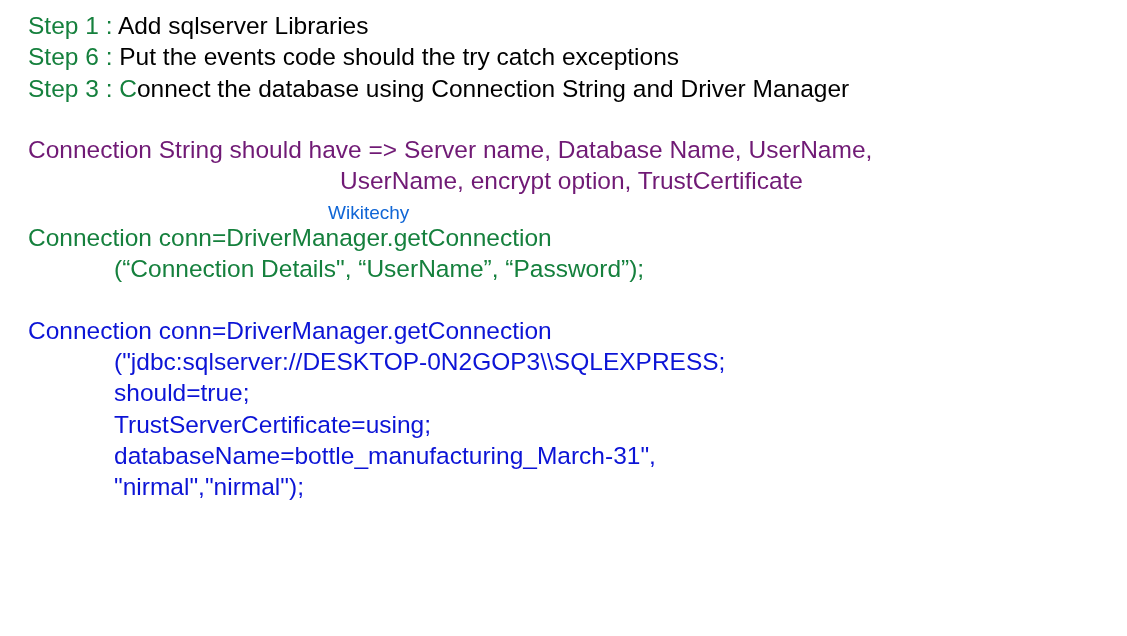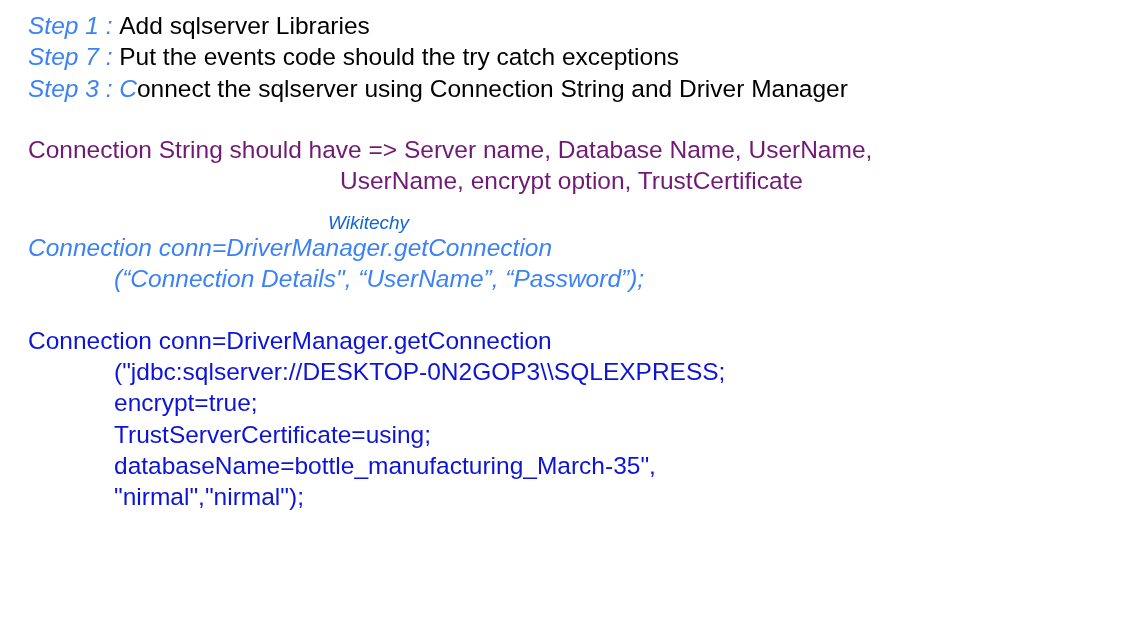--- a/index.html
+++ b/index.html
@@ -6,61 +6,60 @@
     margin: 0;
     padding: 10px 8px 0 28px;
     font-family: "Segoe UI", Tahoma, Arial, sans-serif;
     font-size: 24.5px;
     line-height: 1.28;
     background: #ffffff;
     color: #000000;
     width: 1127px;
     box-sizing: border-box;
   }
-  .red  { color: #3b82f6; font-style: italic; }
+  .red  { color: #15803d; }
   .green{ color: #701a75; }
   .blue { color: #0c14d6; }
   .black{ color: #000000; }
   .row { white-space: nowrap; }
   .gap { height: 30px; }
   .indent1 { padding-left: 86px; }
   .watermark {
     color: #1066d6;
     font-size: 19px;
     line-height: 1;
     padding-left: 300px;
-    margin-top: 16px;
+    margin-top: 6px;
     margin-bottom: 0px;
-    font-style: italic;
   }
   .cs-l2 { padding-left: 312px; }
 </style>
 </head>
 <body>
 
 <div class="row">
   <span class="red">Step 1 : </span><span class="black">Add sqlserver Libraries</span>
 </div>
 <div class="row">
-  <span class="red">Step 7 : </span><span class="black">Put the events code should the try catch exceptions</span>
+  <span class="red">Step 6 : </span><span class="black">Put the events code should the try catch exceptions</span>
 </div>
 <div class="row">
-  <span class="red">Step 3 : </span><span class="red">C</span><span class="black">onnect the sqlserver using Connection String and Driver Manager</span>
+  <span class="red">Step 3 : </span><span class="red">C</span><span class="black">onnect the database using Connection String and Driver Manager</span>
 </div>
 
 <div class="gap"></div>
 
 <div class="row green">Connection String should have =&gt; Server name, Database Name, UserName,</div>
 <div class="row green cs-l2">UserName, encrypt option, TrustCertificate</div>
 
 <div class="watermark">Wikitechy</div>
 
 <div class="row red">Connection conn=DriverManager.getConnection</div>
 <div class="row red indent1">(“Connection Details", “UserName”, “Password”);</div>
 
 <div class="gap"></div>
 
 <div class="row blue">Connection conn=DriverManager.getConnection</div>
 <div class="row blue indent1">("jdbc:sqlserver://DESKTOP-0N2GOP3\\SQLEXPRESS;</div>
-<div class="row blue indent1">encrypt=true;</div>
+<div class="row blue indent1">should=true;</div>
 <div class="row blue indent1">TrustServerCertificate=using;</div>
-<div class="row blue indent1">databaseName=bottle_manufacturing_March-35",</div>
+<div class="row blue indent1">databaseName=bottle_manufacturing_March-31",</div>
 <div class="row blue indent1">"nirmal","nirmal");</div>
 
 </body></html>

